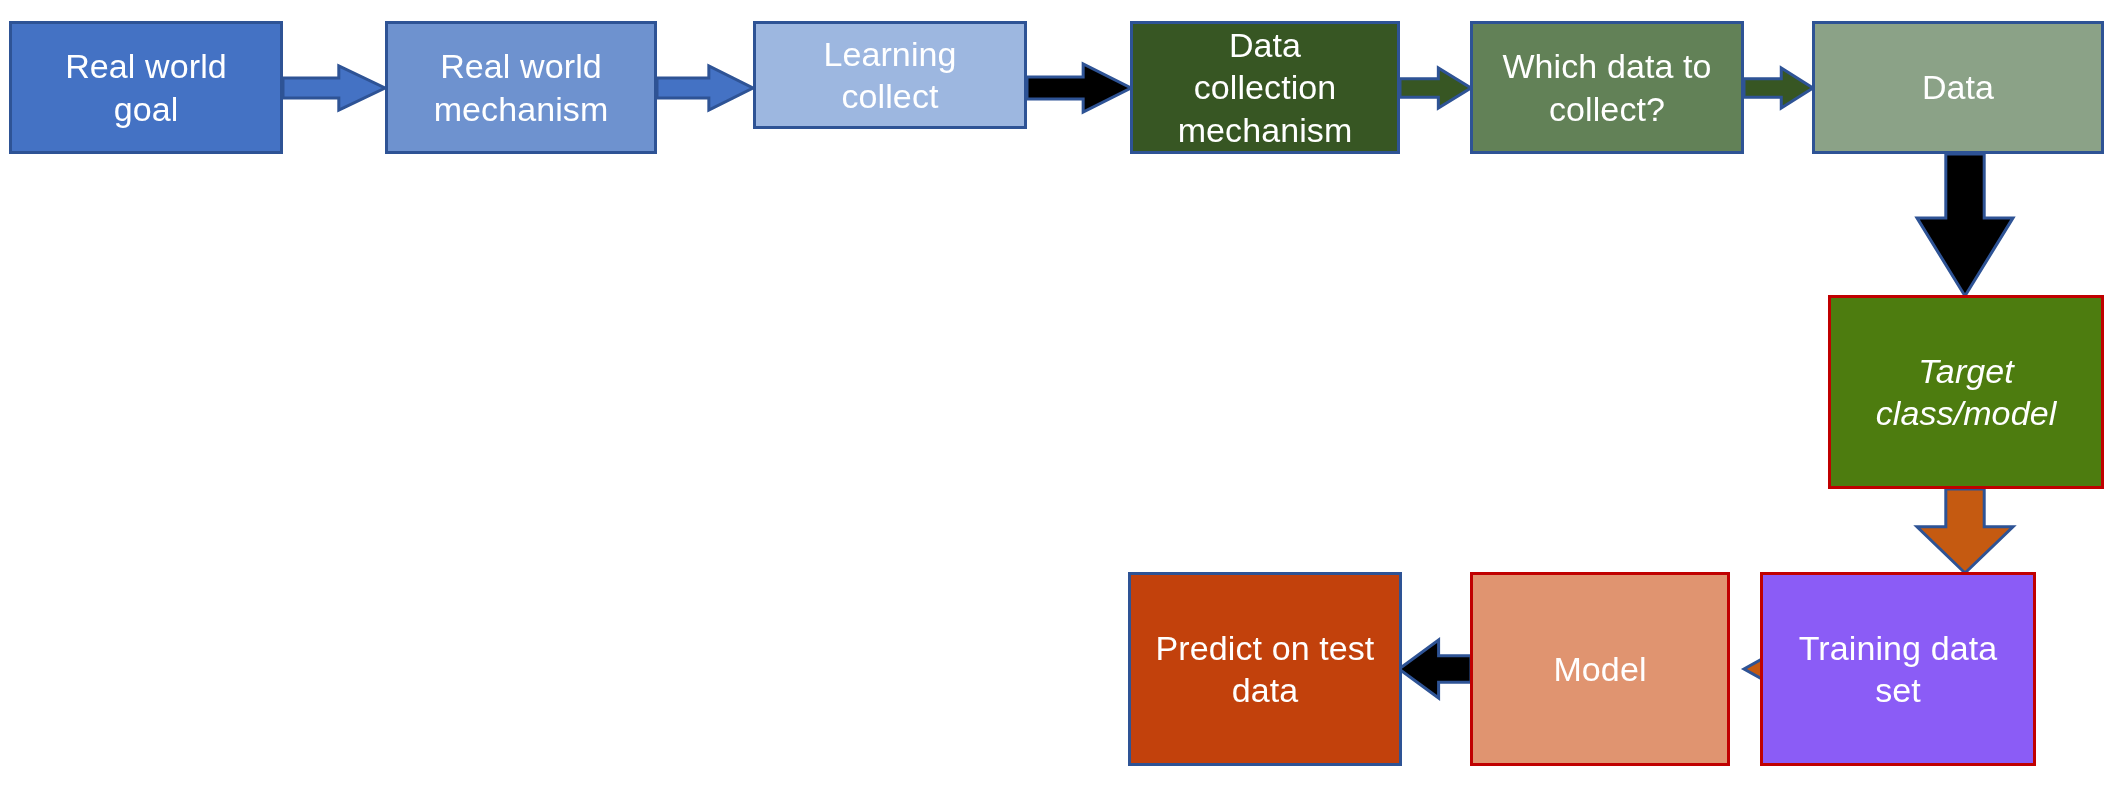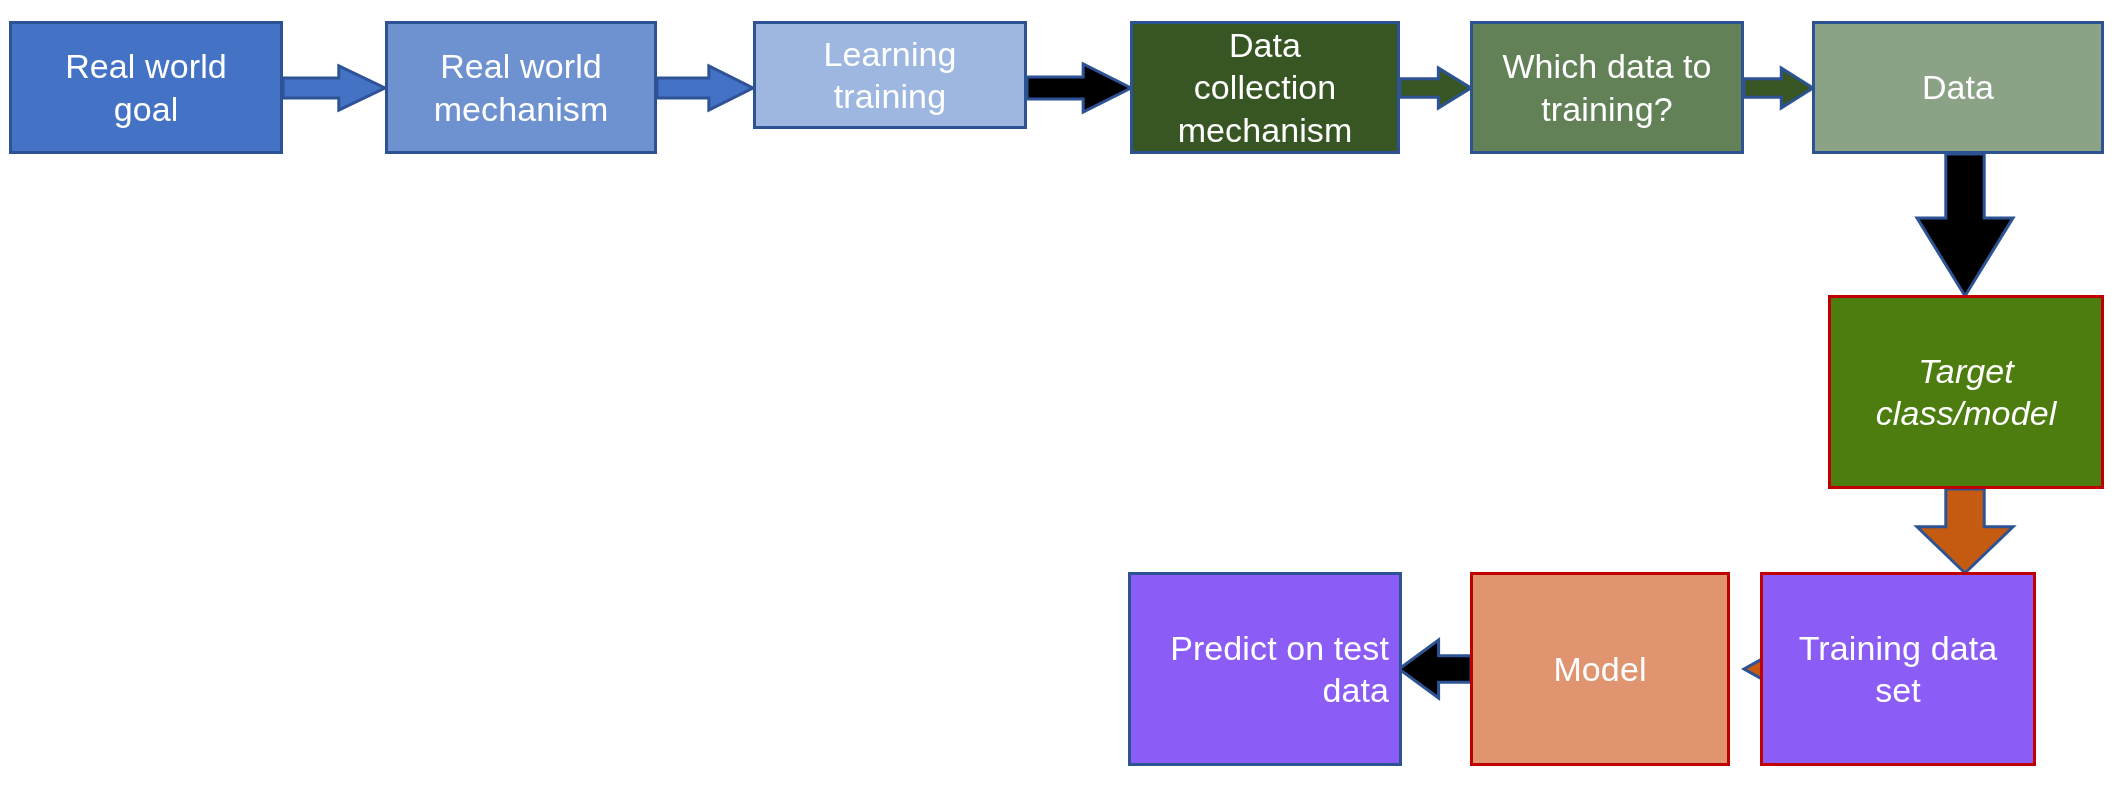--- a/index.html
+++ b/index.html
@@ -95,34 +95,34 @@
     </div>
     <div class="node" style="left: 385px; top: 21px; width: 272px; height: 133px; background: rgb(110, 146, 207); border: 3px solid rgb(46, 83, 149);">
       <span>
         <span>Real world</span>
         <span>mechanism</span>
       </span>
     </div>
     <div class="node" style="left: 753px; top: 21px; width: 274px; height: 108px; background: rgb(157, 183, 224); border: 3px solid rgb(46, 83, 149);">
       <span>
         <span>Learning</span>
-        <span>training</span>
+        <span>collect</span>
       </span>
     </div>
     <div class="node" style="left: 1130px; top: 21px; width: 270px; height: 133px; background: rgb(55, 86, 35); border: 3px solid rgb(46, 83, 149);">
       <span>
         <span>Data</span>
         <span>collection</span>
         <span>mechanism</span>
       </span>
     </div>
     <div class="node" style="left: 1470px; top: 21px; width: 274px; height: 133px; background: rgb(98, 129, 87); border: 3px solid rgb(46, 83, 149); align-items: center;">
       <span>
         <span>Which data to</span>
-        <span>training?</span>
+        <span>collect?</span>
       </span>
     </div>
     <div class="node" style="left: 1812px; top: 21px; width: 292px; height: 133px; background: rgb(139, 162, 135); border: 3px solid rgb(46, 83, 149);">
       <span>
         <span>Data</span>
       </span>
     </div>
     <div class="node" style="left: 1828px; top: 295px; width: 276px; height: 194px; background: #4d7c0f; border: 3px solid rgb(192, 0, 0); font-style: italic;">
       <span>
         <span>Target</span>
@@ -133,19 +133,19 @@
       <span>
         <span>Training data</span>
         <span>set</span>
       </span>
     </div>
     <div class="node" style="left: 1470px; top: 572px; width: 260px; height: 194px; background: rgb(224, 148, 112); border: 3px solid rgb(192, 0, 0);">
       <span>
         <span>Model</span>
       </span>
     </div>
-    <div class="node" style="left: 1128px; top: 572px; width: 274px; height: 194px; background: #8b5cf6; border: 3px solid rgb(46, 83, 149); text-align: right;">
+    <div class="node" style="left: 1128px; top: 572px; width: 274px; height: 194px; background: #c2410c; border: 3px solid rgb(46, 83, 149);">
       <span>
         <span>Predict on test</span>
         <span>data</span>
       </span>
     </div>
   </div>
 
 </body></html>

